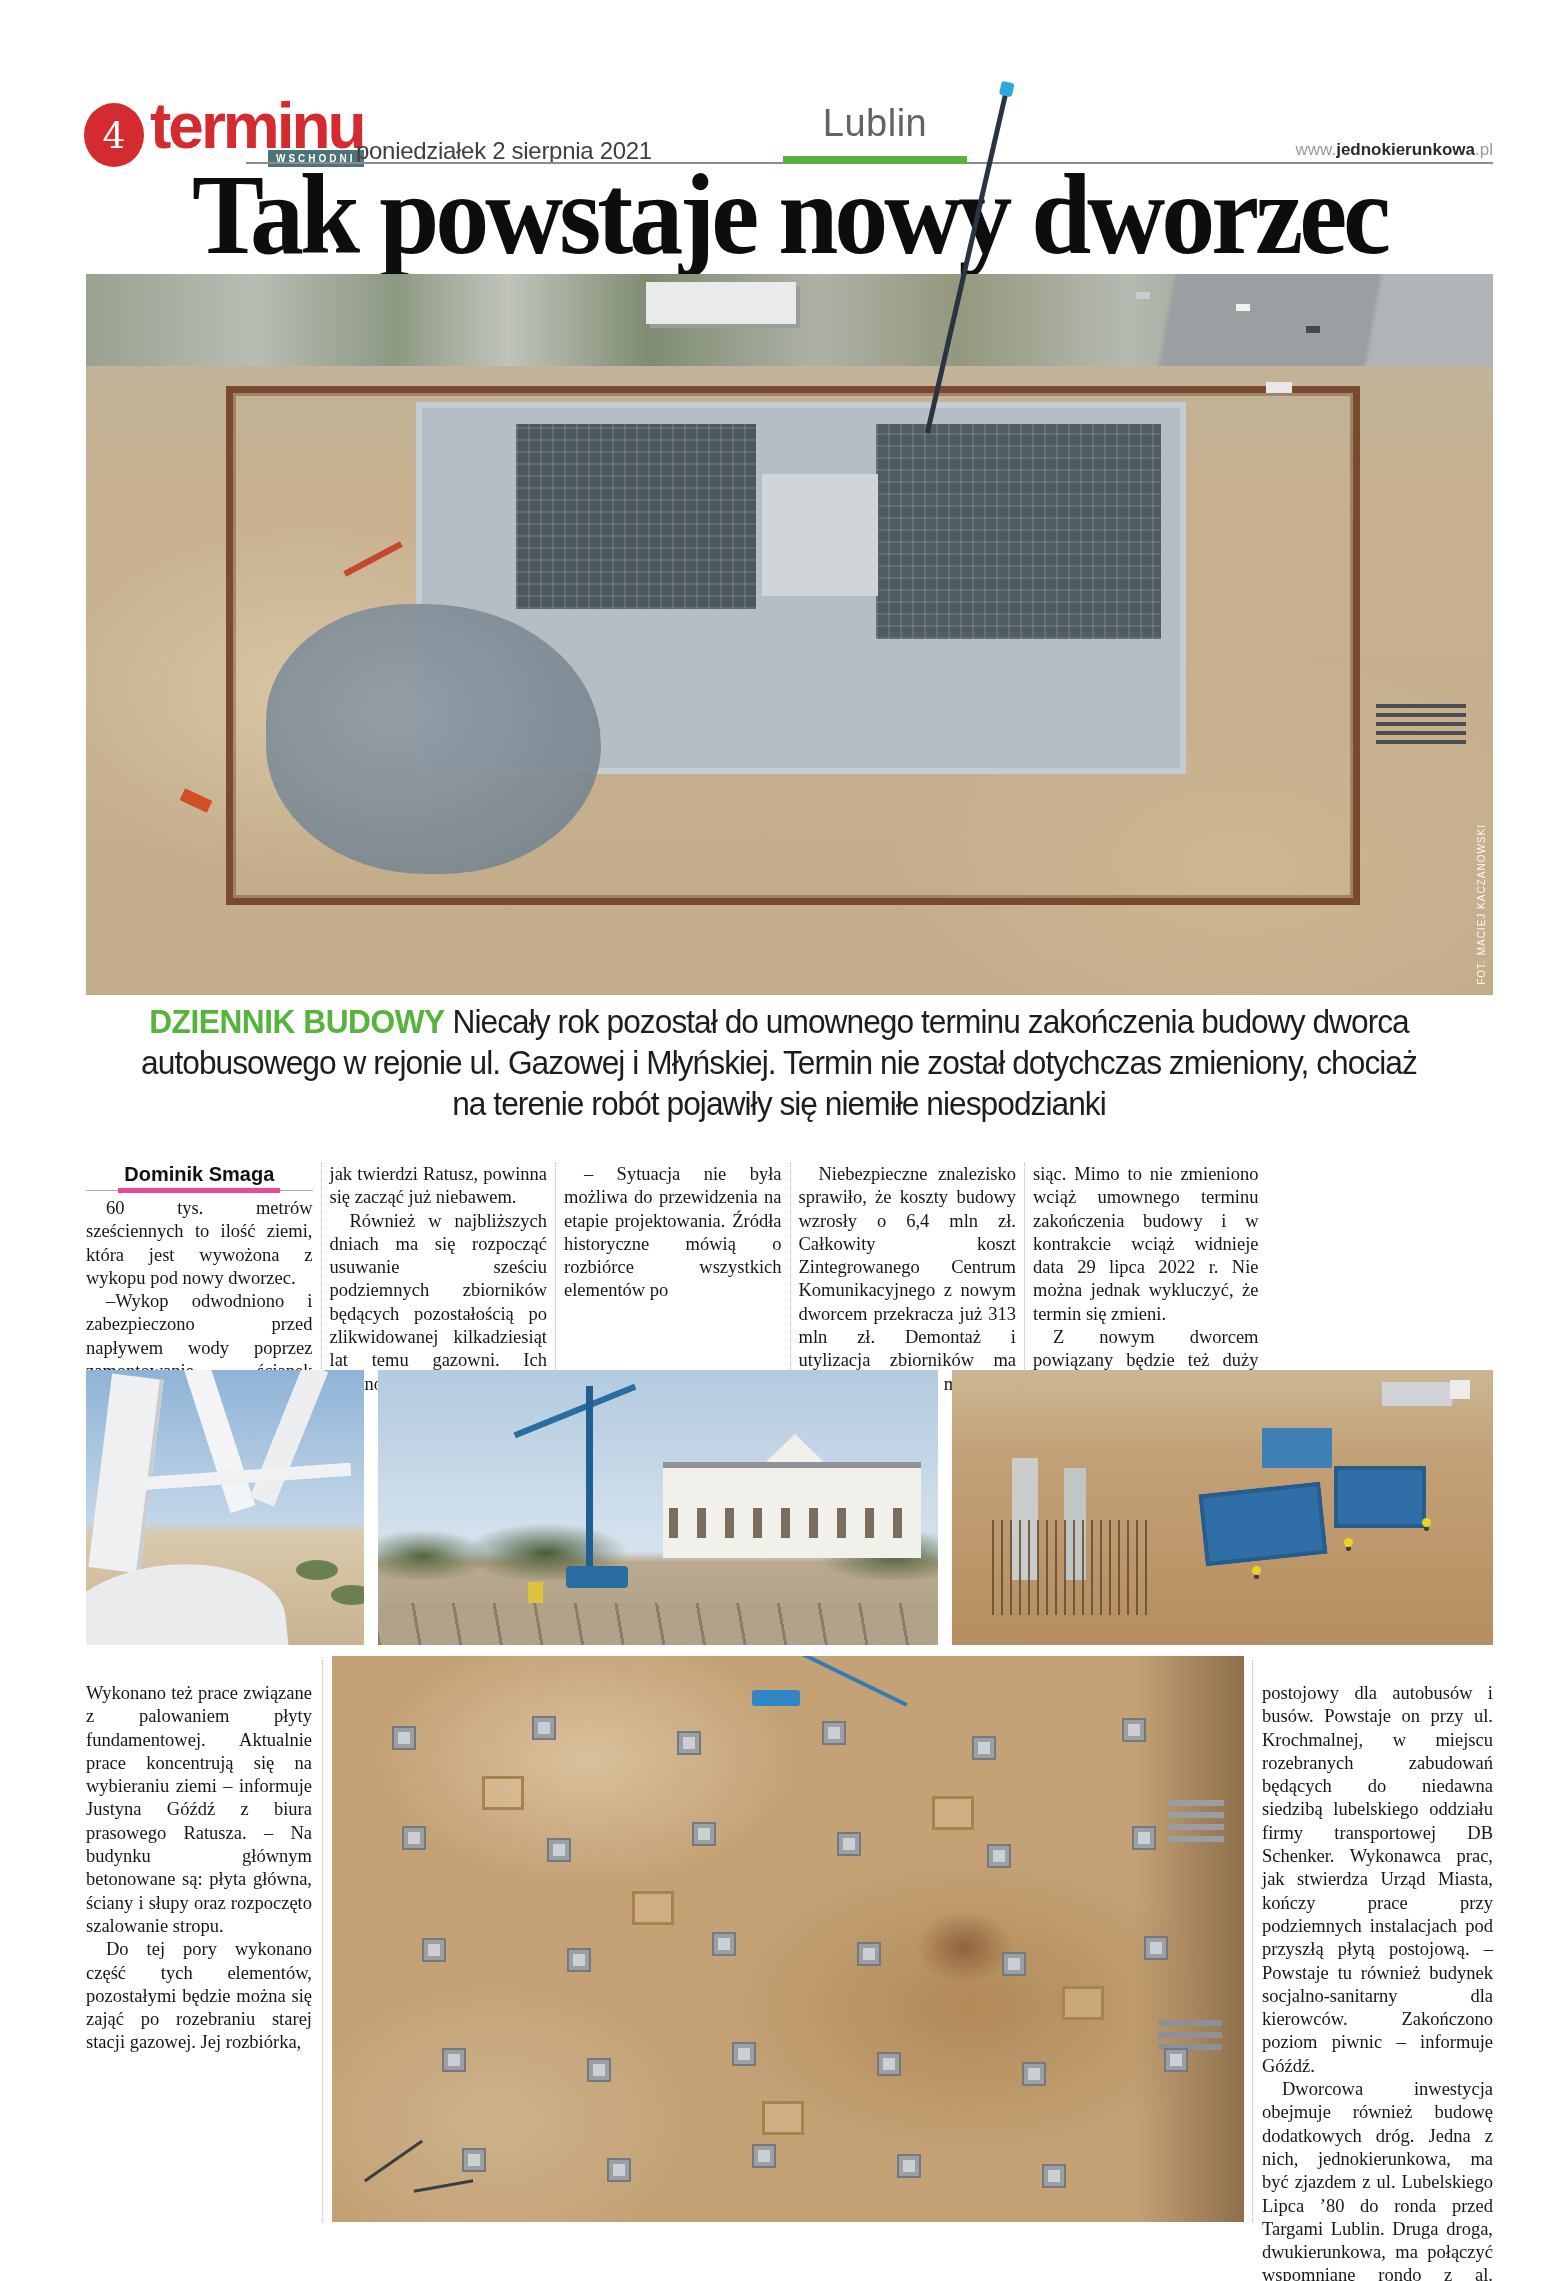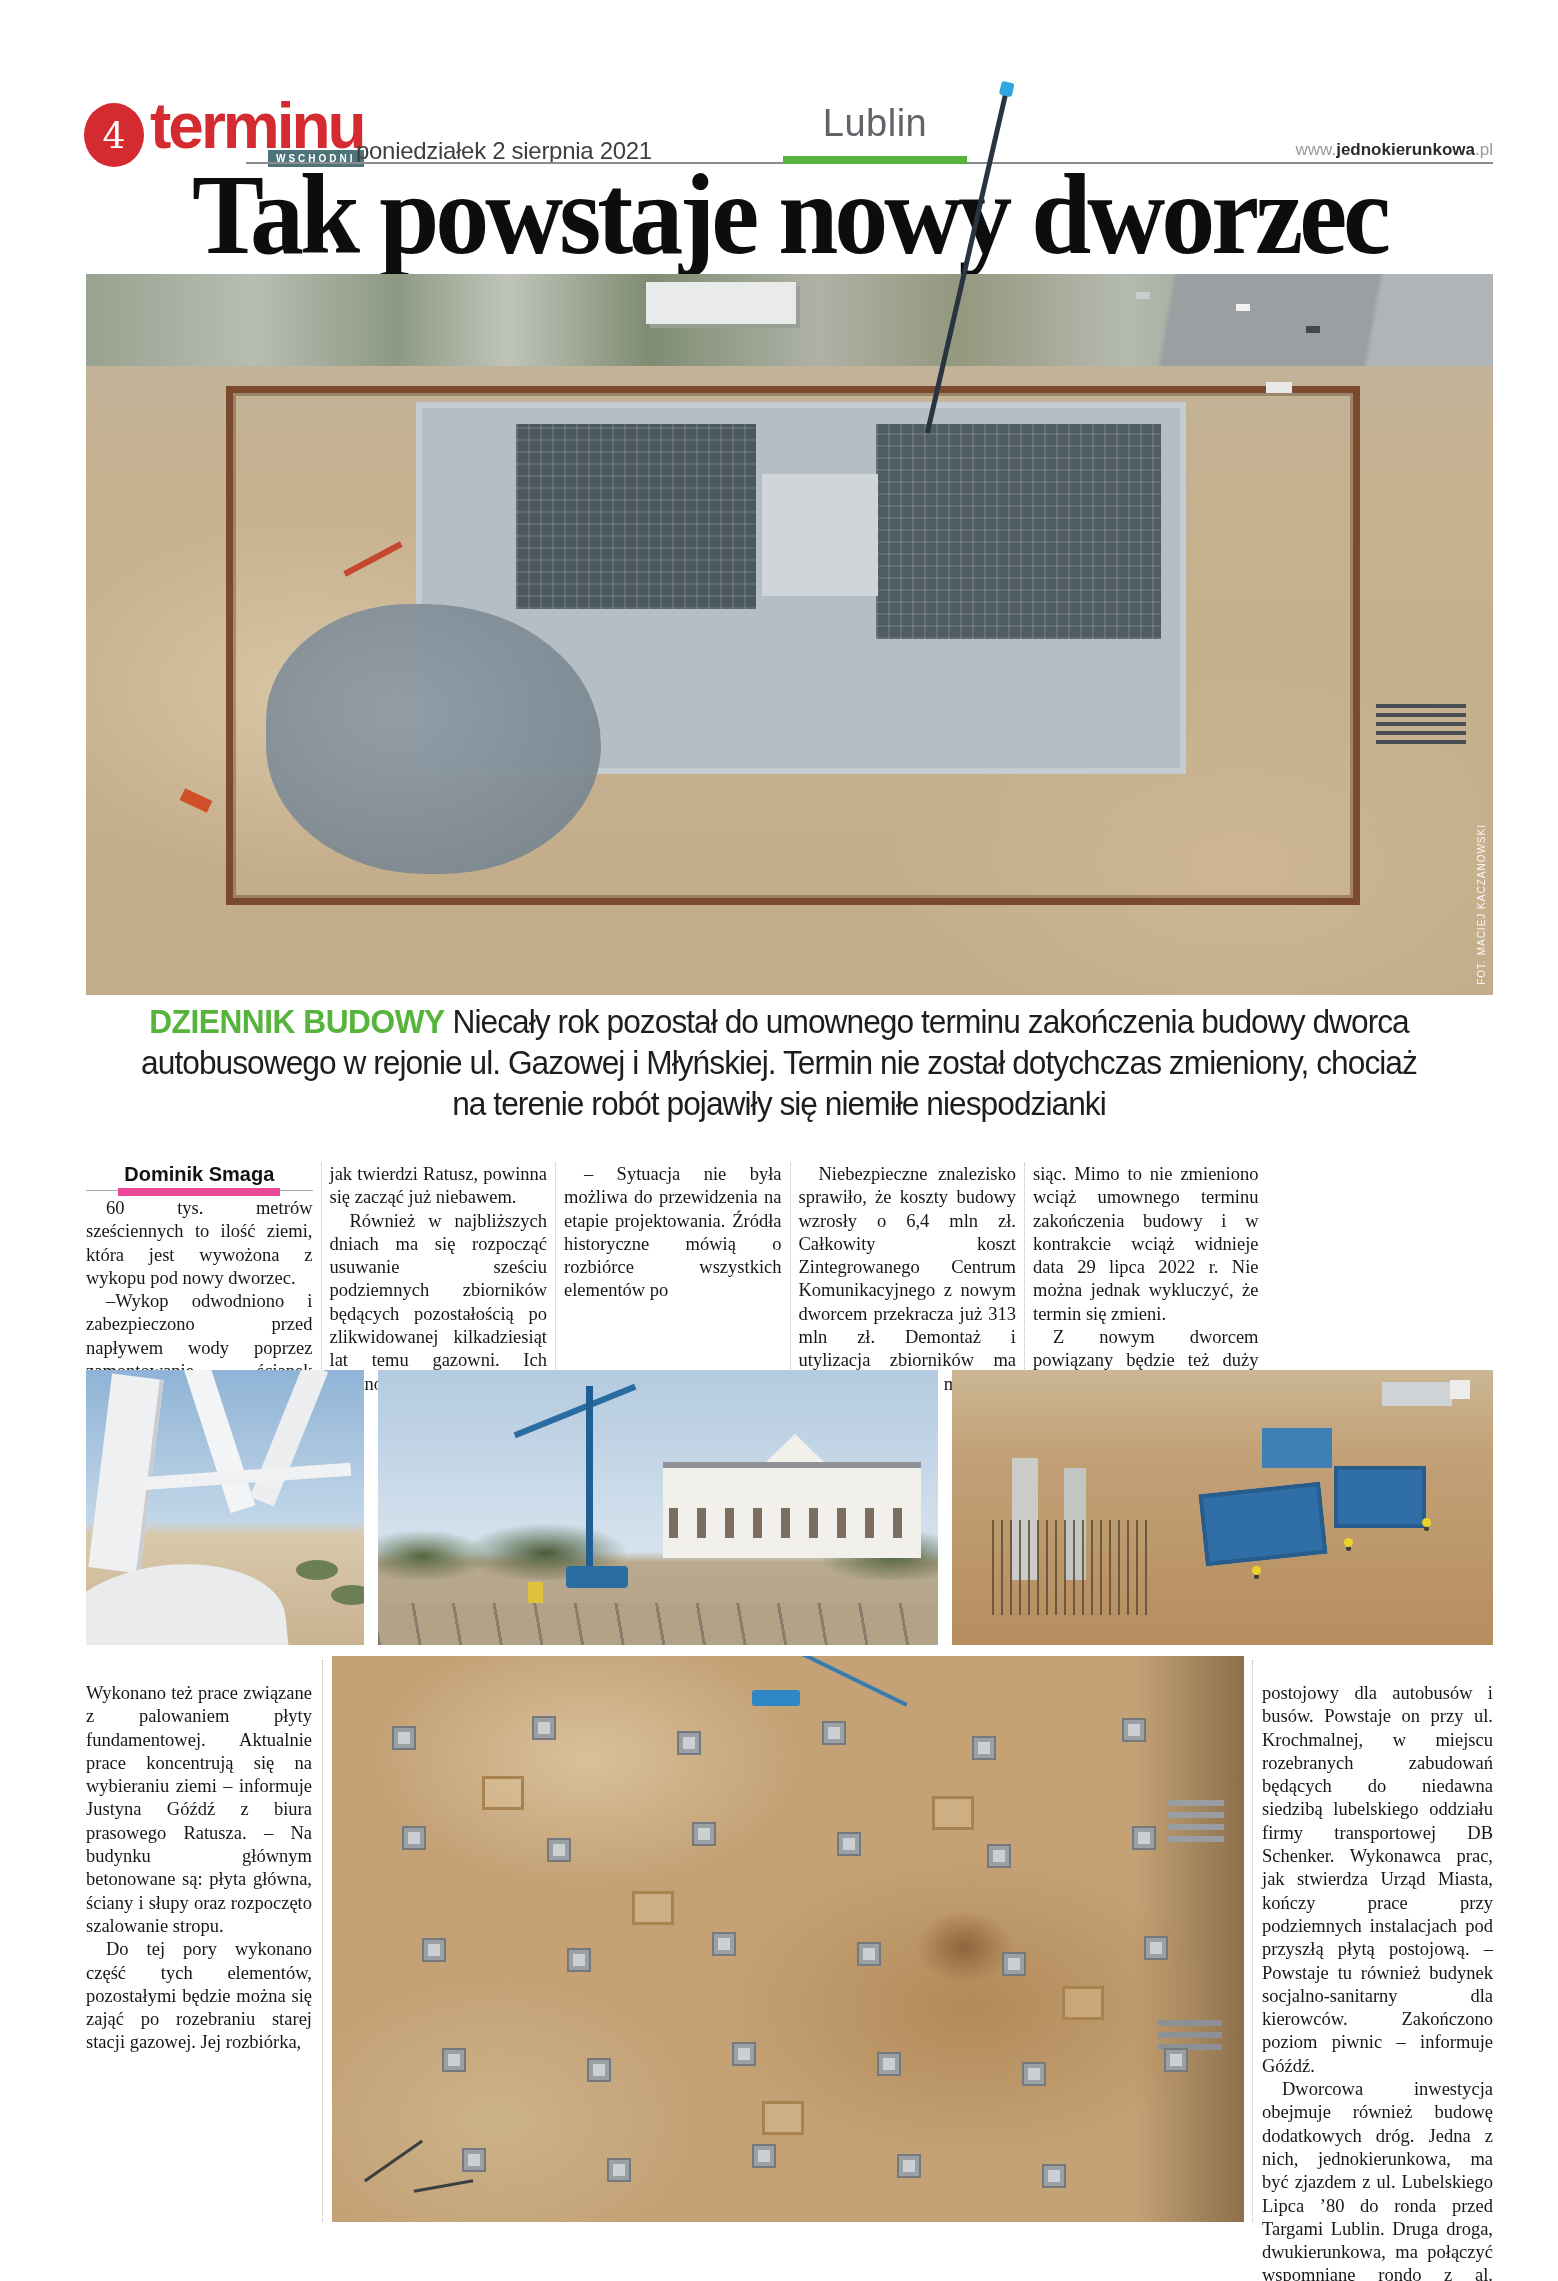--- a/index.html
+++ b/index.html
@@ -82,21 +82,21 @@
   
   .cols{position:absolute;left:86px;top:1163px;width:1407px;height:202px;display:grid;
         grid-template-columns:repeat(6,1fr);}
   .col{padding:0 8px;}
   .col:first-child{padding-left:0;} .col:last-child{padding-right:0;}
   .col + .col{border-left:1px dotted #b9b9b9;}
   .bodytext p{margin:0;text-align:justify;font-size:18.5px;line-height:1.26;color:#161616;}
   .bodytext p.indent{text-indent:20px;}
   .byline{text-align:center;border-bottom:1px solid #a9a9a9;padding-bottom:4px;margin-bottom:6px;
         font-family:"Liberation Sans",sans-serif;font-weight:700;font-size:20px;color:#111;}
-  .byline span{border-bottom:8px solid #ec4899;padding:0 6px 3px;}
+  .byline span{border-bottom:5px solid #ec4899;padding:0 6px 3px;}
 
   
   .ps1{left:86px;top:1370px;width:278px;height:275px;
        background:linear-gradient(180deg,#8fb3d6 0%,#c2d6e8 55%,#d9c9ab 60%,#c8b291 100%);}
   .ps1 .py1{left:14px;top:6px;width:48px;height:195px;background:#eef0f1;border-right:4px solid #c9cdd1;transform:rotate(7deg);}
   .ps1 .py2{left:120px;top:-12px;width:26px;height:155px;background:#f3f4f5;transform:rotate(-18deg);}
   .ps1 .py3{left:190px;top:-8px;width:26px;height:145px;background:#eceeef;transform:rotate(22deg);}
   .ps1 .bar{left:55px;top:100px;width:210px;height:13px;background:#f0f1f2;transform:rotate(-4deg);}
   .ps1 .wall{left:-30px;bottom:-45px;width:230px;height:125px;background:#e9ebec;border-radius:50% 50% 0 0;transform:rotate(-6deg);}
   .ps1 .shrub{width:42px;height:20px;border-radius:50%;background:#6c7f52;}

